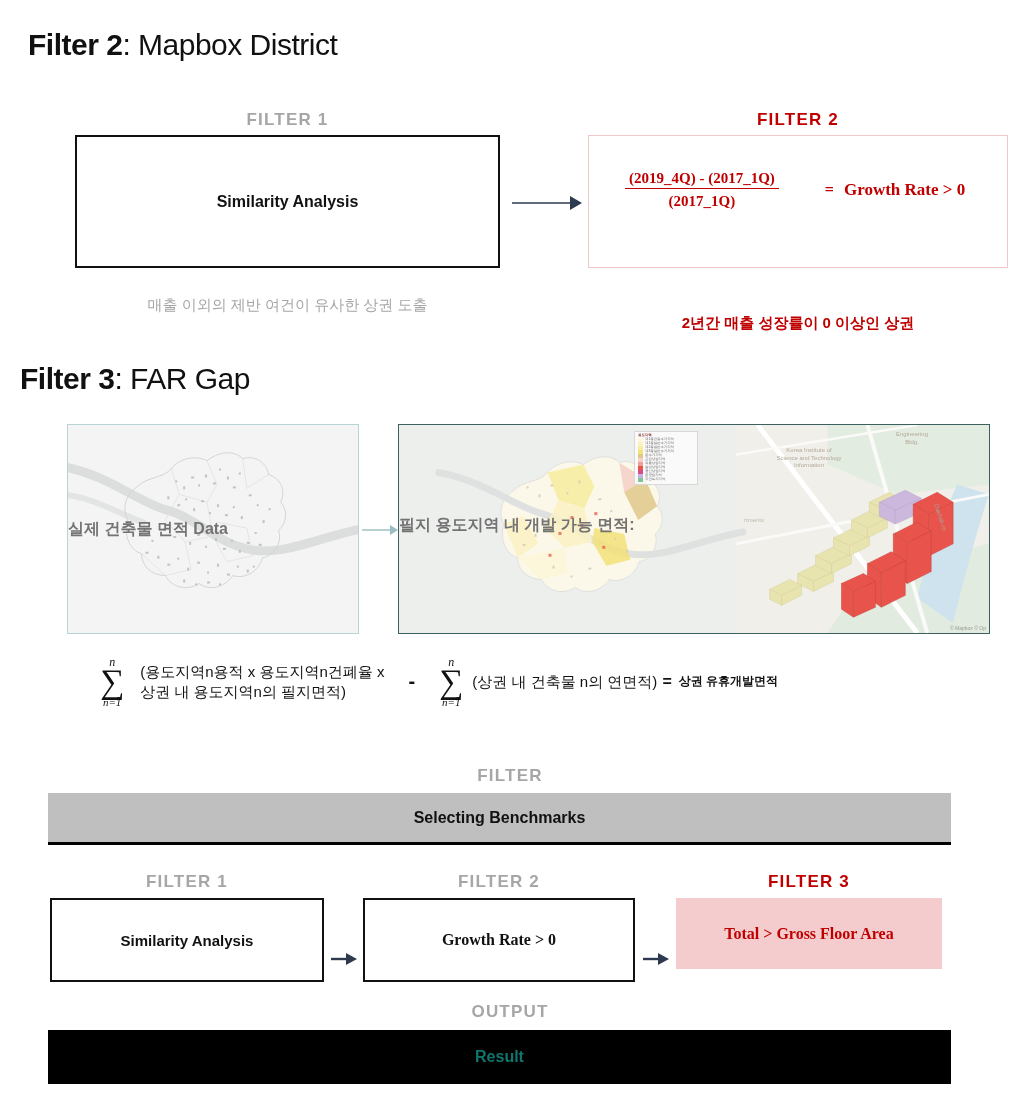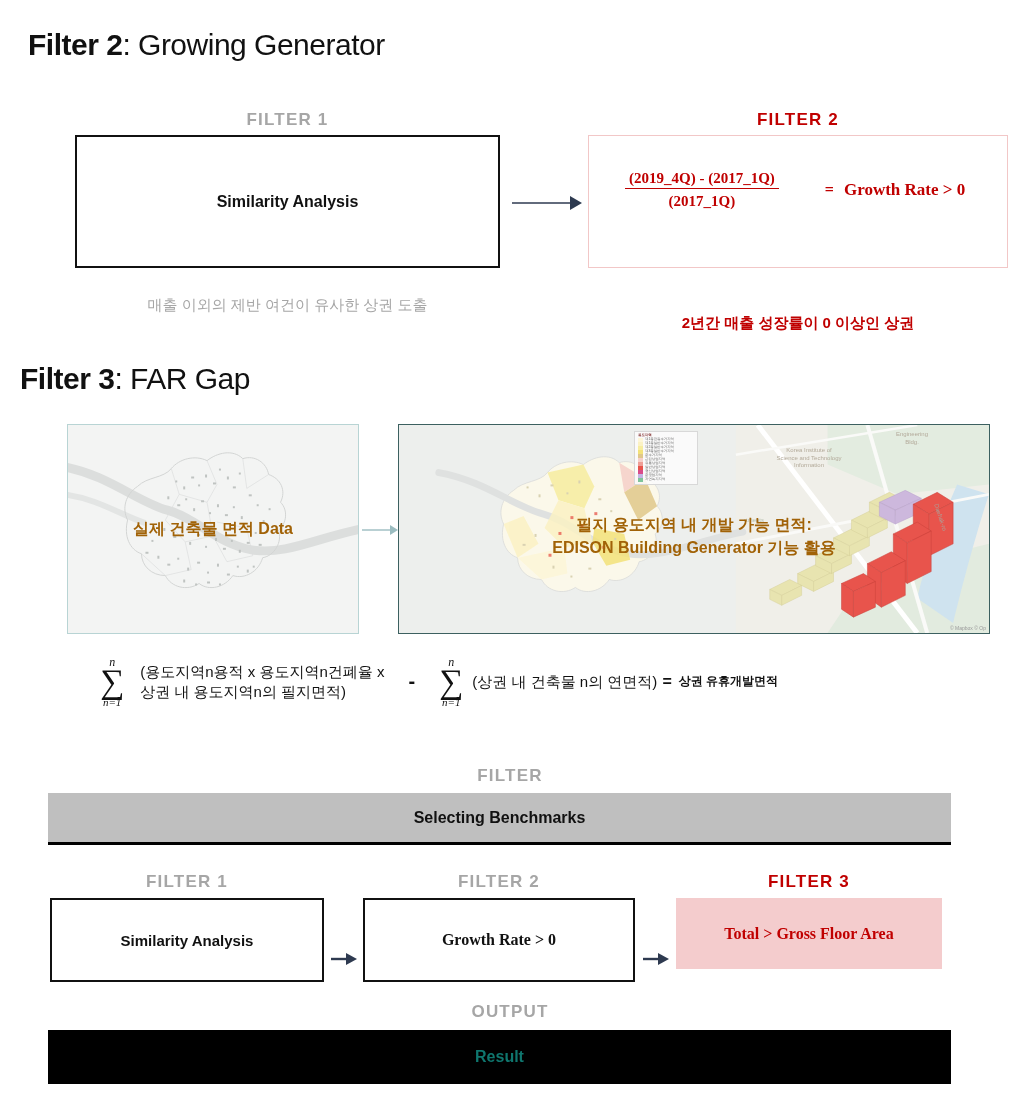--- a/index.html
+++ b/index.html
@@ -110,24 +110,24 @@
     border: 1px solid #b8d4d4;
     background: #f2f3f2;
   }
   .map-right {
     border: 1px solid #3c6060;
     background: #eceeec;
   }
   .map-caption {
     position: absolute;
     width: 100%;
-    text-align: center;
+    text-align: left;
     font-size: 16px;
     font-weight: 700;
-    color: #a16207;
+    color: #737373;
     line-height: 1.45;
     z-index: 6;
     white-space: nowrap;
   }
 
   
   .seoul-svg { position: absolute; inset: 0; width: 100%; height: 100%; }
 
   
   .legend {
@@ -263,21 +263,21 @@
   .flow-box.pink .fb-text {
     font-family: "Liberation Serif", serif;
     color: #c00000;
     font-size: 16px;
   }
 </style>
 </head>
 <body>
 
 <div class="abs sec-title" style="left:28px; top:28px;">
-  <span class="strong">Filter 2</span><span class="rest">: Growing Generator</span>
+  <span class="strong">Filter 2</span><span class="rest">: Mapbox District</span>
 </div>
 
 <div class="abs filter-cap" style="left:75px; top:110px; width:425px;">FILTER 1</div>
 
 <div class="abs box-outline" style="left:75px; top:135px; width:425px; height:133px;">
   <span class="box-label">Similarity Analysis</span>
 </div>
 
 <div class="abs subcap" style="left:75px; top:296px; width:425px;">매출 이외의 제반 여건이 유사한 상권 도출</div>
 
@@ -548,21 +548,20 @@
 Information</div>
   <div class="map-poi" style="left:478px; top:6px; width:70px; white-space:pre-line;">Engineering
 Bldg.</div>
   <div class="map-poi" style="left:330px; top:92px; width:50px; color:#b7bfae;">rtments</div>
   <div class="road-label" style="left:540px; top:78px; transform:rotate(72deg); transform-origin:left top;">Daehak-ro</div>
 
   <div class="attrib">© Mapbox © Op</div>
 
   <div class="map-caption" style="top:88px;">
     <div>필지 용도지역 내 개발 가능 면적:</div>
-    <div>EDISON Building Generator 기능 활용</div>
   </div>
 </div>
 
 <div class="sigma-row" style="left:100px; top:656px;">
 
   <span class="sigma">
     <span class="lim-top">n</span>
     <span class="sig-glyph">∑</span>
     <span class="lim-bot">n=1</span>
   </span>

